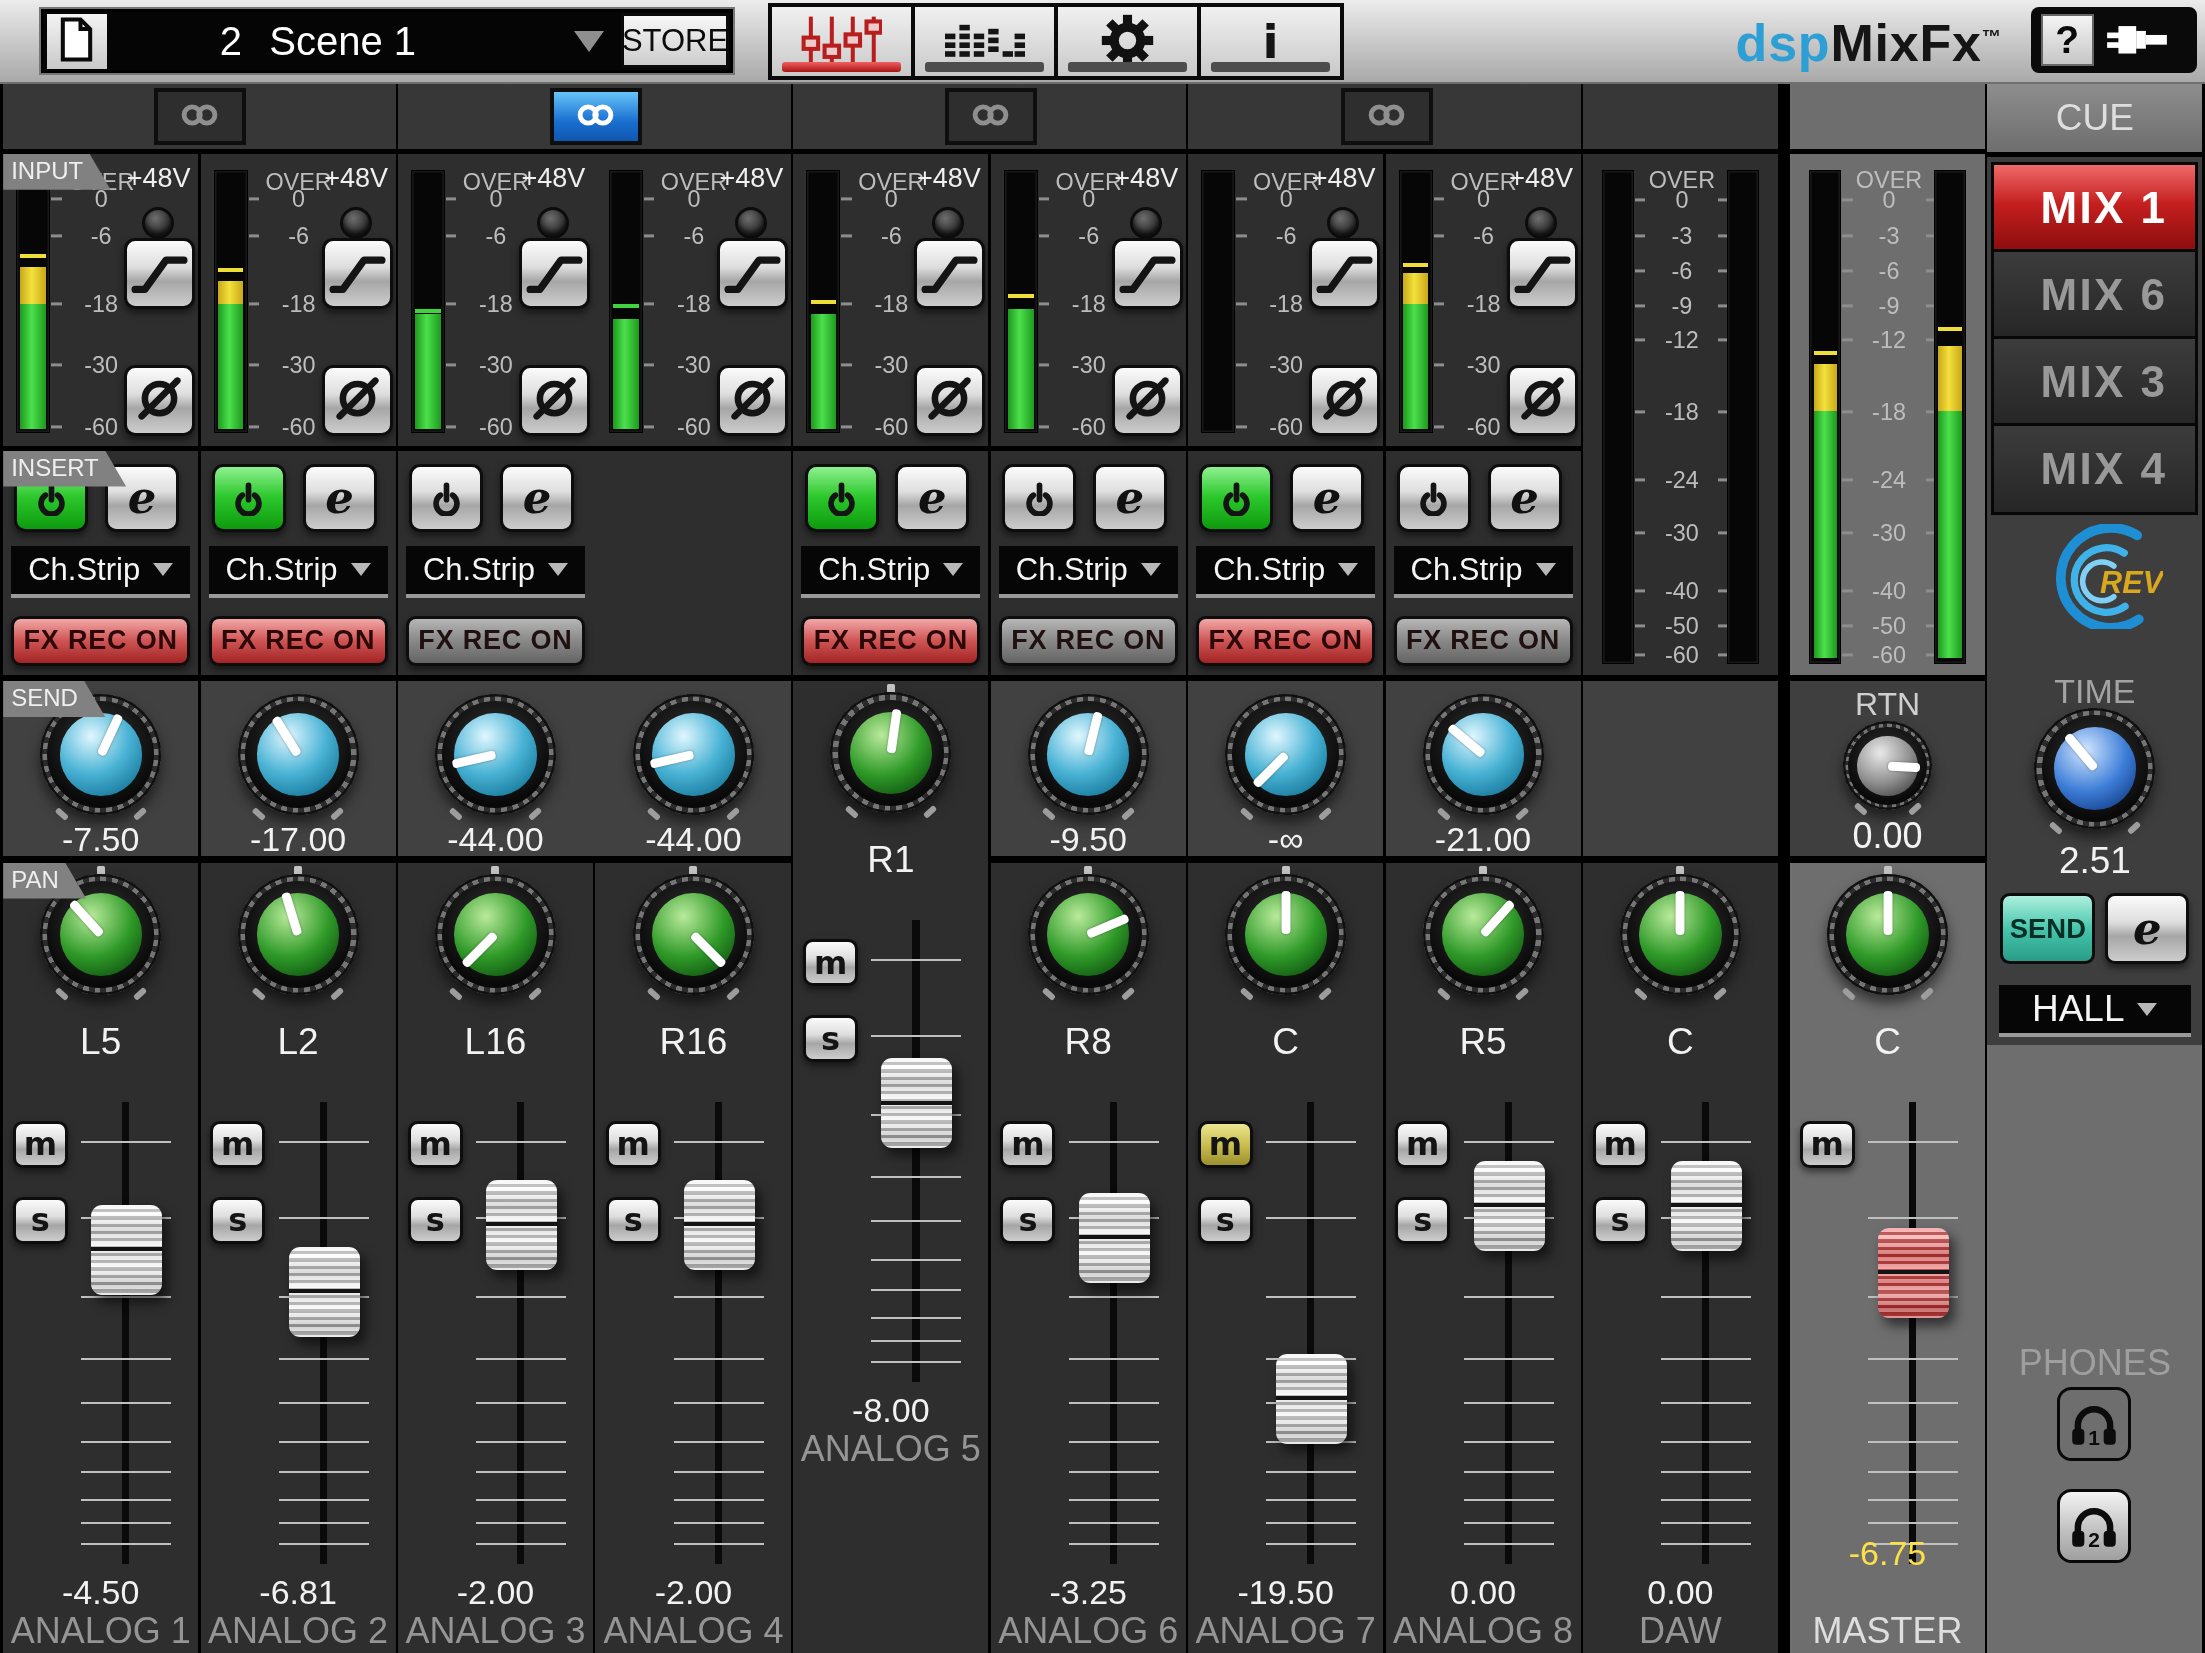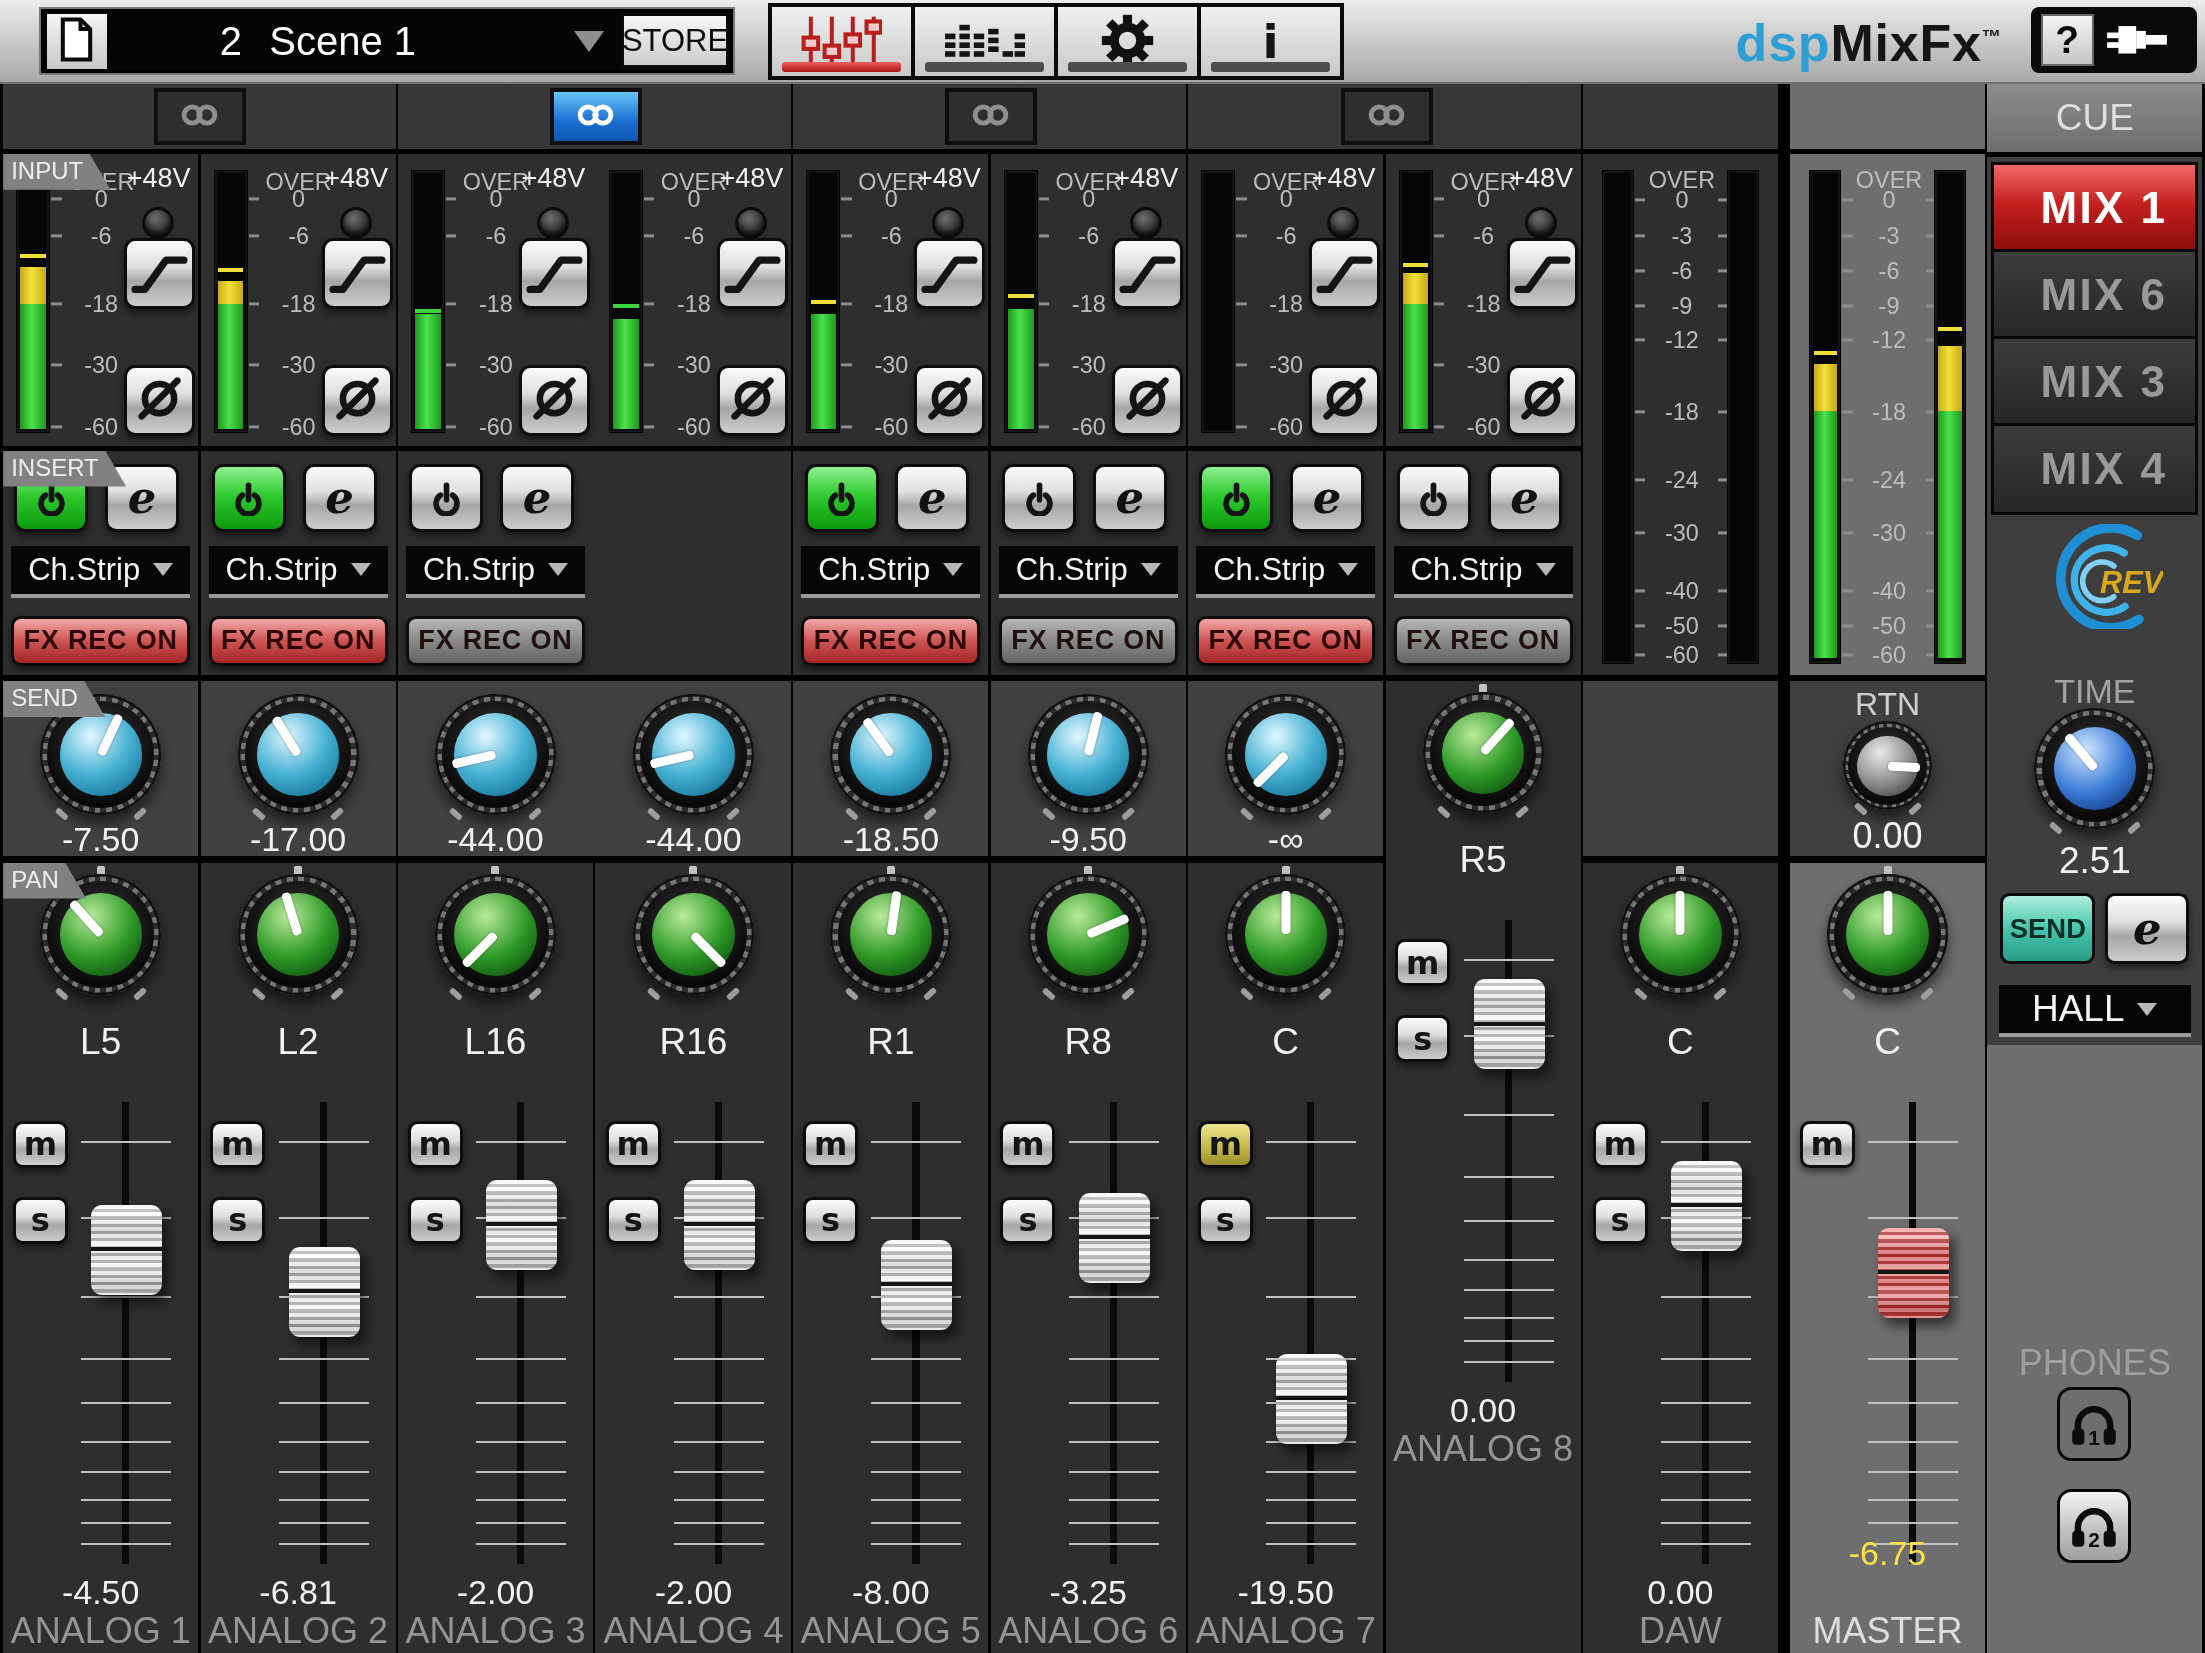--- a/index.html
+++ b/index.html
@@ -681,31 +681,20 @@
               <div class="ebtn-glyph">e</div>
             </div>
             <div class="dropdown" style="left: 8px; top: 95px; width: 179px; height: 52px;">
               <div>Ch.Strip</div>
               <div class="ddcaret"></div>
             </div>
             <div class="btn fxOn" style="left: 8px; top: 165px; width: 179px; height: 50px; border-radius: 9.7px;">
               <div class="fxlabel">FX REC ON</div>
             </div>
           </div>
-          <div class="row r-send">
-            <div class="knob" style="left: 37px; top: 13px; width: 121px; height: 121px;">
-              <div class="kring"></div>
-              <div class="kinner"></div>
-              <div class="kface teal"></div>
-              <div class="kptr" style="transform: translateX(-50%) rotate(-36deg);"></div>
-              <div class="kstop l"></div>
-              <div class="kstop r"></div>
-            </div>
-            <div class="kval" style="left: 0px; top: 139px; width: 195px;">-18.50</div>
-          </div>
           <div class="row r-pan">
             <div style="position: absolute; left: 0px; top: 0px; width: 195px; height: 100%;">
               <div class="knob" style="left: 37px; top: 11.3px; width: 121px; height: 121px;">
                 <div class="ktick" style="left: calc(50% - 4px); top: -8px;"></div>
                 <div class="kring"></div>
                 <div class="kinner"></div>
                 <div class="kface green"></div>
                 <div class="kptr" style="transform: translateX(-50%) rotate(8deg);"></div>
                 <div class="kstop l"></div>
                 <div class="kstop r"></div>
@@ -972,20 +961,31 @@
             <div class="btn metal" style="left: 102px; top: 13px; width: 74px; height: 68px;">
               <div class="ebtn-glyph">e</div>
             </div>
             <div class="dropdown" style="left: 8px; top: 95px; width: 179px; height: 52px;">
               <div>Ch.Strip</div>
               <div class="ddcaret"></div>
             </div>
             <div class="btn fxOff" style="left: 8px; top: 165px; width: 179px; height: 50px; border-radius: 9.7px;">
               <div class="fxlabel">FX REC ON</div>
             </div>
+          </div>
+          <div class="row r-send">
+            <div class="knob" style="left: 37px; top: 13px; width: 121px; height: 121px;">
+              <div class="kring"></div>
+              <div class="kinner"></div>
+              <div class="kface teal"></div>
+              <div class="kptr" style="transform: translateX(-50%) rotate(-50deg);"></div>
+              <div class="kstop l"></div>
+              <div class="kstop r"></div>
+            </div>
+            <div class="kval" style="left: 0px; top: 139px; width: 195px;">-21.00</div>
           </div>
           <div class="row r-pan">
             <div style="position: absolute; left: 0px; top: 0px; width: 195px; height: 100%;">
               <div class="knob" style="left: 37px; top: 11.3px; width: 121px; height: 121px;">
                 <div class="ktick" style="left: calc(50% - 4px); top: -8px;"></div>
                 <div class="kring"></div>
                 <div class="kinner"></div>
                 <div class="kface green"></div>
                 <div class="kptr" style="transform: translateX(-50%) rotate(42deg);"></div>
                 <div class="kstop l"></div>

